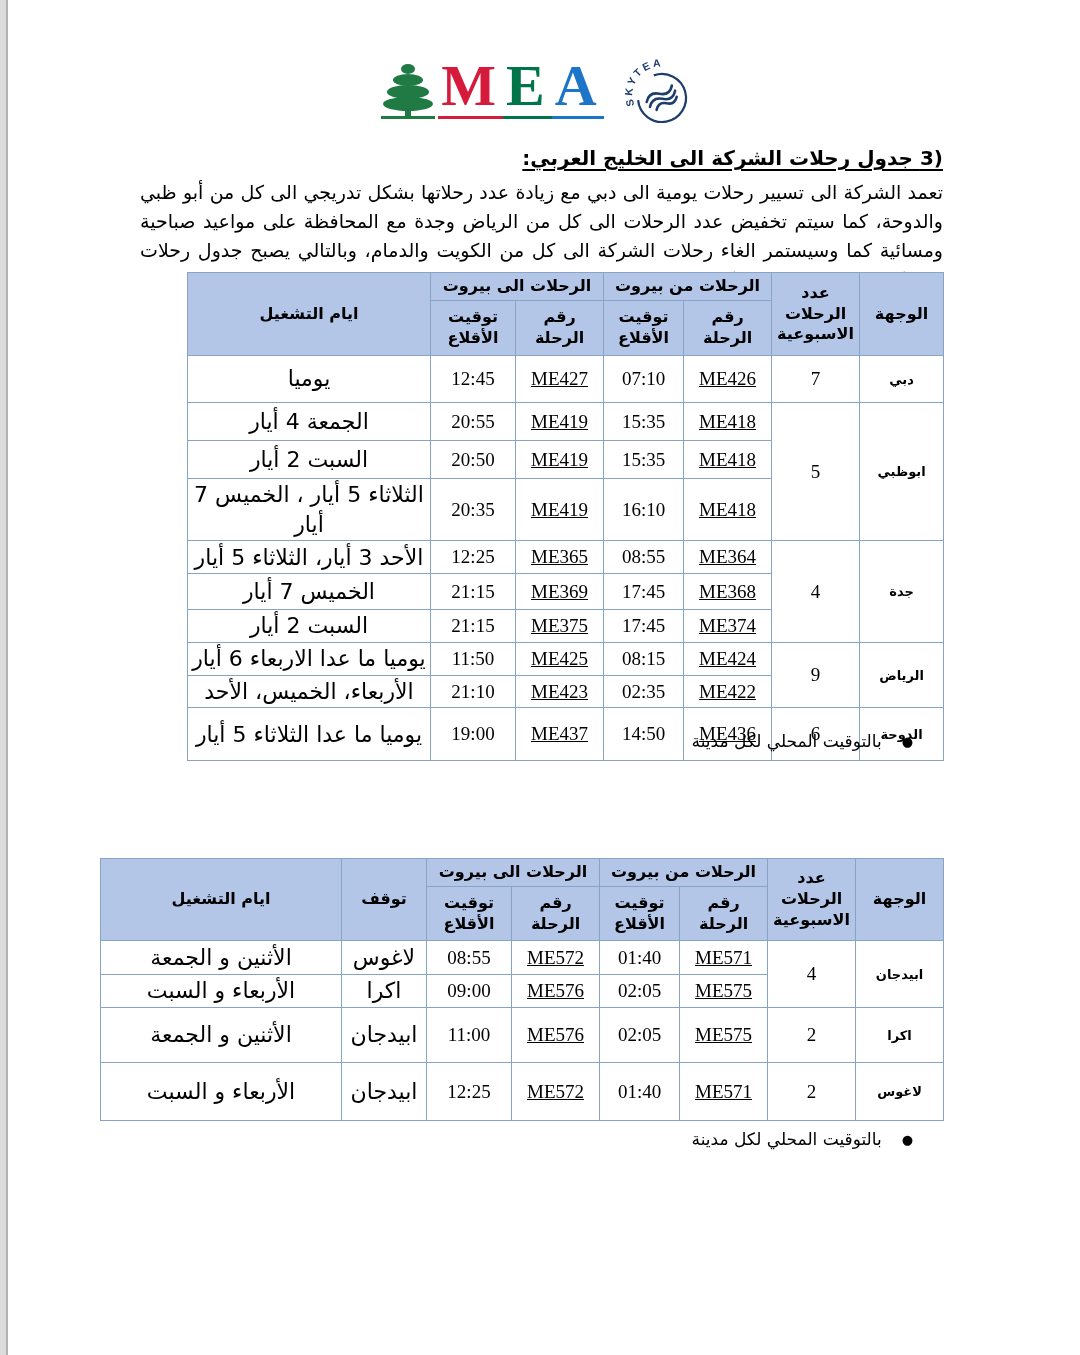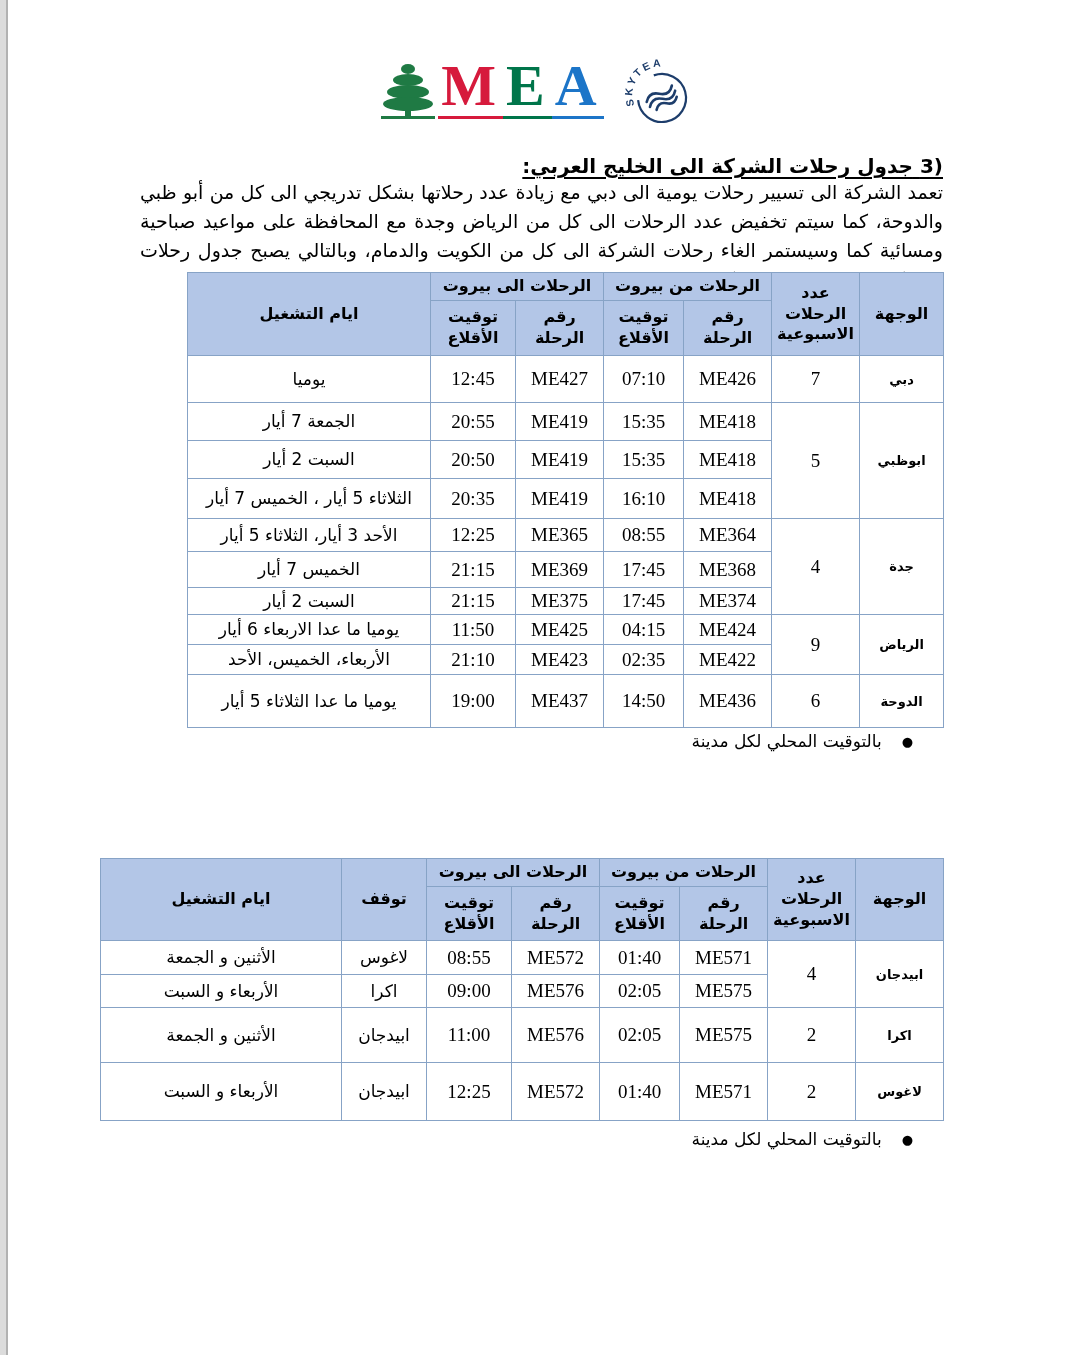--- a/index.html
+++ b/index.html
@@ -26,21 +26,21 @@
     letter-spacing:4px;margin:0 6px 6px 2px;
   }
   .mea-letters span{display:inline-block;padding:0 3px 1px 3px;border-bottom:3px solid currentColor;}
   .skyteam{margin-left:10px;margin-top:4px;}
   .section-heading{
     position:absolute;right:137px;
     font-size:20px;font-weight:bold;
     text-decoration:underline;text-underline-offset:4px;text-decoration-thickness:2px;
     direction:rtl;
   }
-  .heading-3{top:146px;margin-top:8px;}
+  .heading-3{top:146px;}
   .heading-4{top:771px;}
   .body-par{
     position:absolute;right:137px;
     direction:rtl;text-align:justify;
     font-size:19px;line-height:29px;
   }
   .par-3{top:178px;left:140px;}
   .par-4{top:801px;left:95px;}
   
   table.sched{
@@ -52,23 +52,23 @@
   table.sched th,table.sched td{
     border:1px solid #87a3c6;text-align:center;vertical-align:middle;
     padding:1px 3px;overflow:hidden;
   }
   table.sched th{
     background:#b3c6e7;font-weight:bold;font-size:16px;line-height:1.3;
   }
   td.cell-code,td.cell-time,td.cell-weekly{
     font-family:"Liberation Serif","DejaVu Serif",serif;font-size:19px;
   }
-  td.cell-code{direction:ltr;}
+  td.cell-code{direction:ltr;text-decoration:underline;}
   td.cell-dest{font-weight:bold;font-size:13px;}
-  td.cell-days,td.cell-stop{font-size:17px;line-height:1.35;}
+  td.cell-days,td.cell-stop{font-size:22px;line-height:1.35;}
   
   .footnote{
     position:absolute;right:167px;direction:rtl;
     display:flex;align-items:center;gap:20px;
     font-size:17px;
   }
   .footnote .bullet{font-size:13px;line-height:1;}
   .fn-1{top:731px;}
   .fn-2{top:1129px;}
 </style>
@@ -149,21 +149,21 @@
           <td class="cell-time">12:45</td>
           <td class="cell-days">يوميا</td>
         </tr>
         <tr style="height: 38px;">
           <td class="cell-dest" rowspan="3">ابوظبي</td>
           <td class="cell-weekly" rowspan="3">5</td>
           <td class="cell-code">ME418</td>
           <td class="cell-time">15:35</td>
           <td class="cell-code">ME419</td>
           <td class="cell-time">20:55</td>
-          <td class="cell-days">الجمعة 7 أيار</td>
+          <td class="cell-days">الجمعة 4 أيار</td>
         </tr>
         <tr style="height: 38px;">
           <td class="cell-code">ME418</td>
           <td class="cell-time">15:35</td>
           <td class="cell-code">ME419</td>
           <td class="cell-time">20:50</td>
           <td class="cell-days">السبت 2 أيار</td>
         </tr>
         <tr style="height: 40px;">
           <td class="cell-code">ME418</td>
@@ -192,21 +192,21 @@
           <td class="cell-code">ME374</td>
           <td class="cell-time">17:45</td>
           <td class="cell-code">ME375</td>
           <td class="cell-time">21:15</td>
           <td class="cell-days">السبت 2 أيار</td>
         </tr>
         <tr style="height: 30px;">
           <td class="cell-dest" rowspan="2">الرياض</td>
           <td class="cell-weekly" rowspan="2">9</td>
           <td class="cell-code">ME424</td>
-          <td class="cell-time">04:15</td>
+          <td class="cell-time">08:15</td>
           <td class="cell-code">ME425</td>
           <td class="cell-time">11:50</td>
           <td class="cell-days">يوميا ما عدا الاربعاء 6 أيار</td>
         </tr>
         <tr style="height: 30px;">
           <td class="cell-code">ME422</td>
           <td class="cell-time">02:35</td>
           <td class="cell-code">ME423</td>
           <td class="cell-time">21:10</td>
           <td class="cell-days">الأربعاء، الخميس، الأحد</td>

